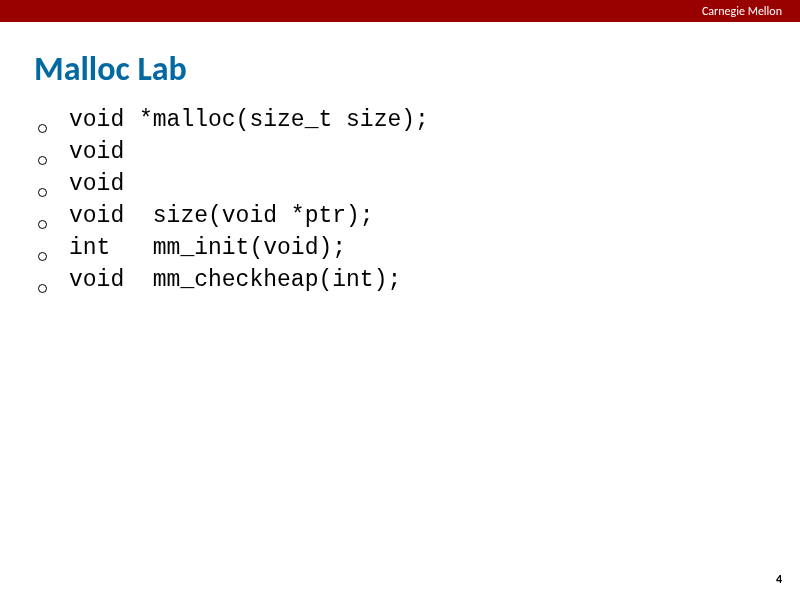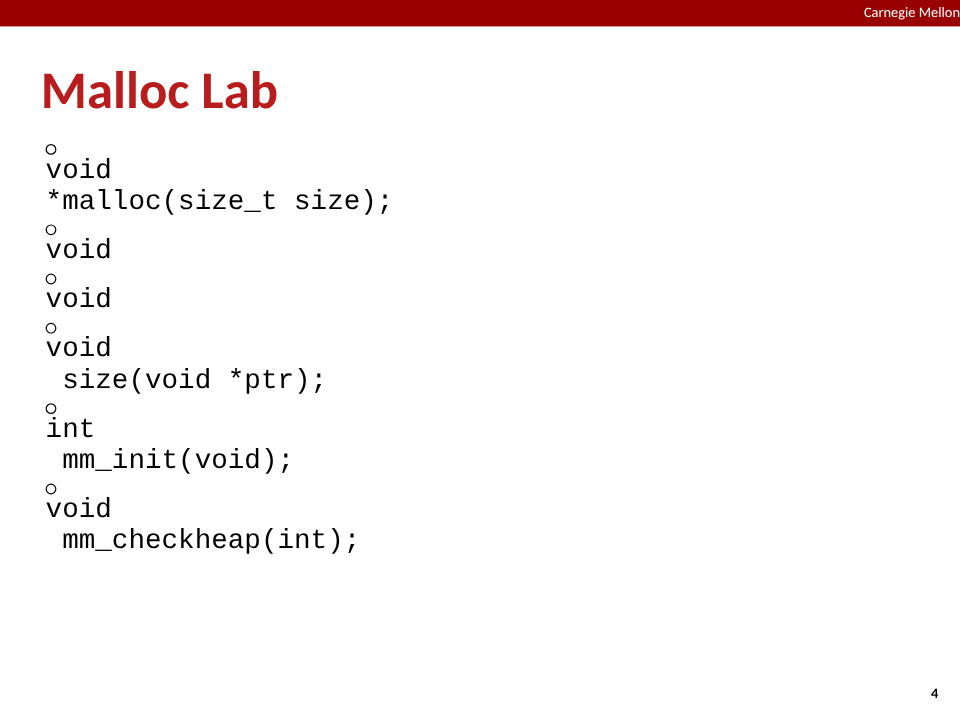--- a/index.html
+++ b/index.html
@@ -12,41 +12,41 @@
     position: relative;
     overflow: hidden;
   }
   .top-bar {
     width: 100%;
     height: 22px;
     background: #990000;
     display: flex;
     justify-content: flex-end;
     align-items: center;
+    padding-right: 18px;
     box-sizing: border-box;
   }
   .univ {
     color: #ffffff;
     font-size: 12px;
     font-family: Calibri, Arial, sans-serif;
   }
   .title {
-    font-size: 44px;
+    font-size: 34px;
     font-weight: 700;
-    color: #b91c1c;
+    color: #0369a1;
     margin: 26px 0 18px 34px;
   }
   .list {
     margin-left: 38px;
   }
   .row {
     display: flex;
-    align-items: flex-start;
+    align-items: flex-end;
     margin-bottom: 6px;
-    flex-direction: column;
   }
   .bullet {
     width: 9px;
     height: 9px;
     border: 1.6px solid #000;
     border-radius: 50%;
     box-sizing: border-box;
     margin-right: 22px;
     flex: 0 0 auto;
   }

